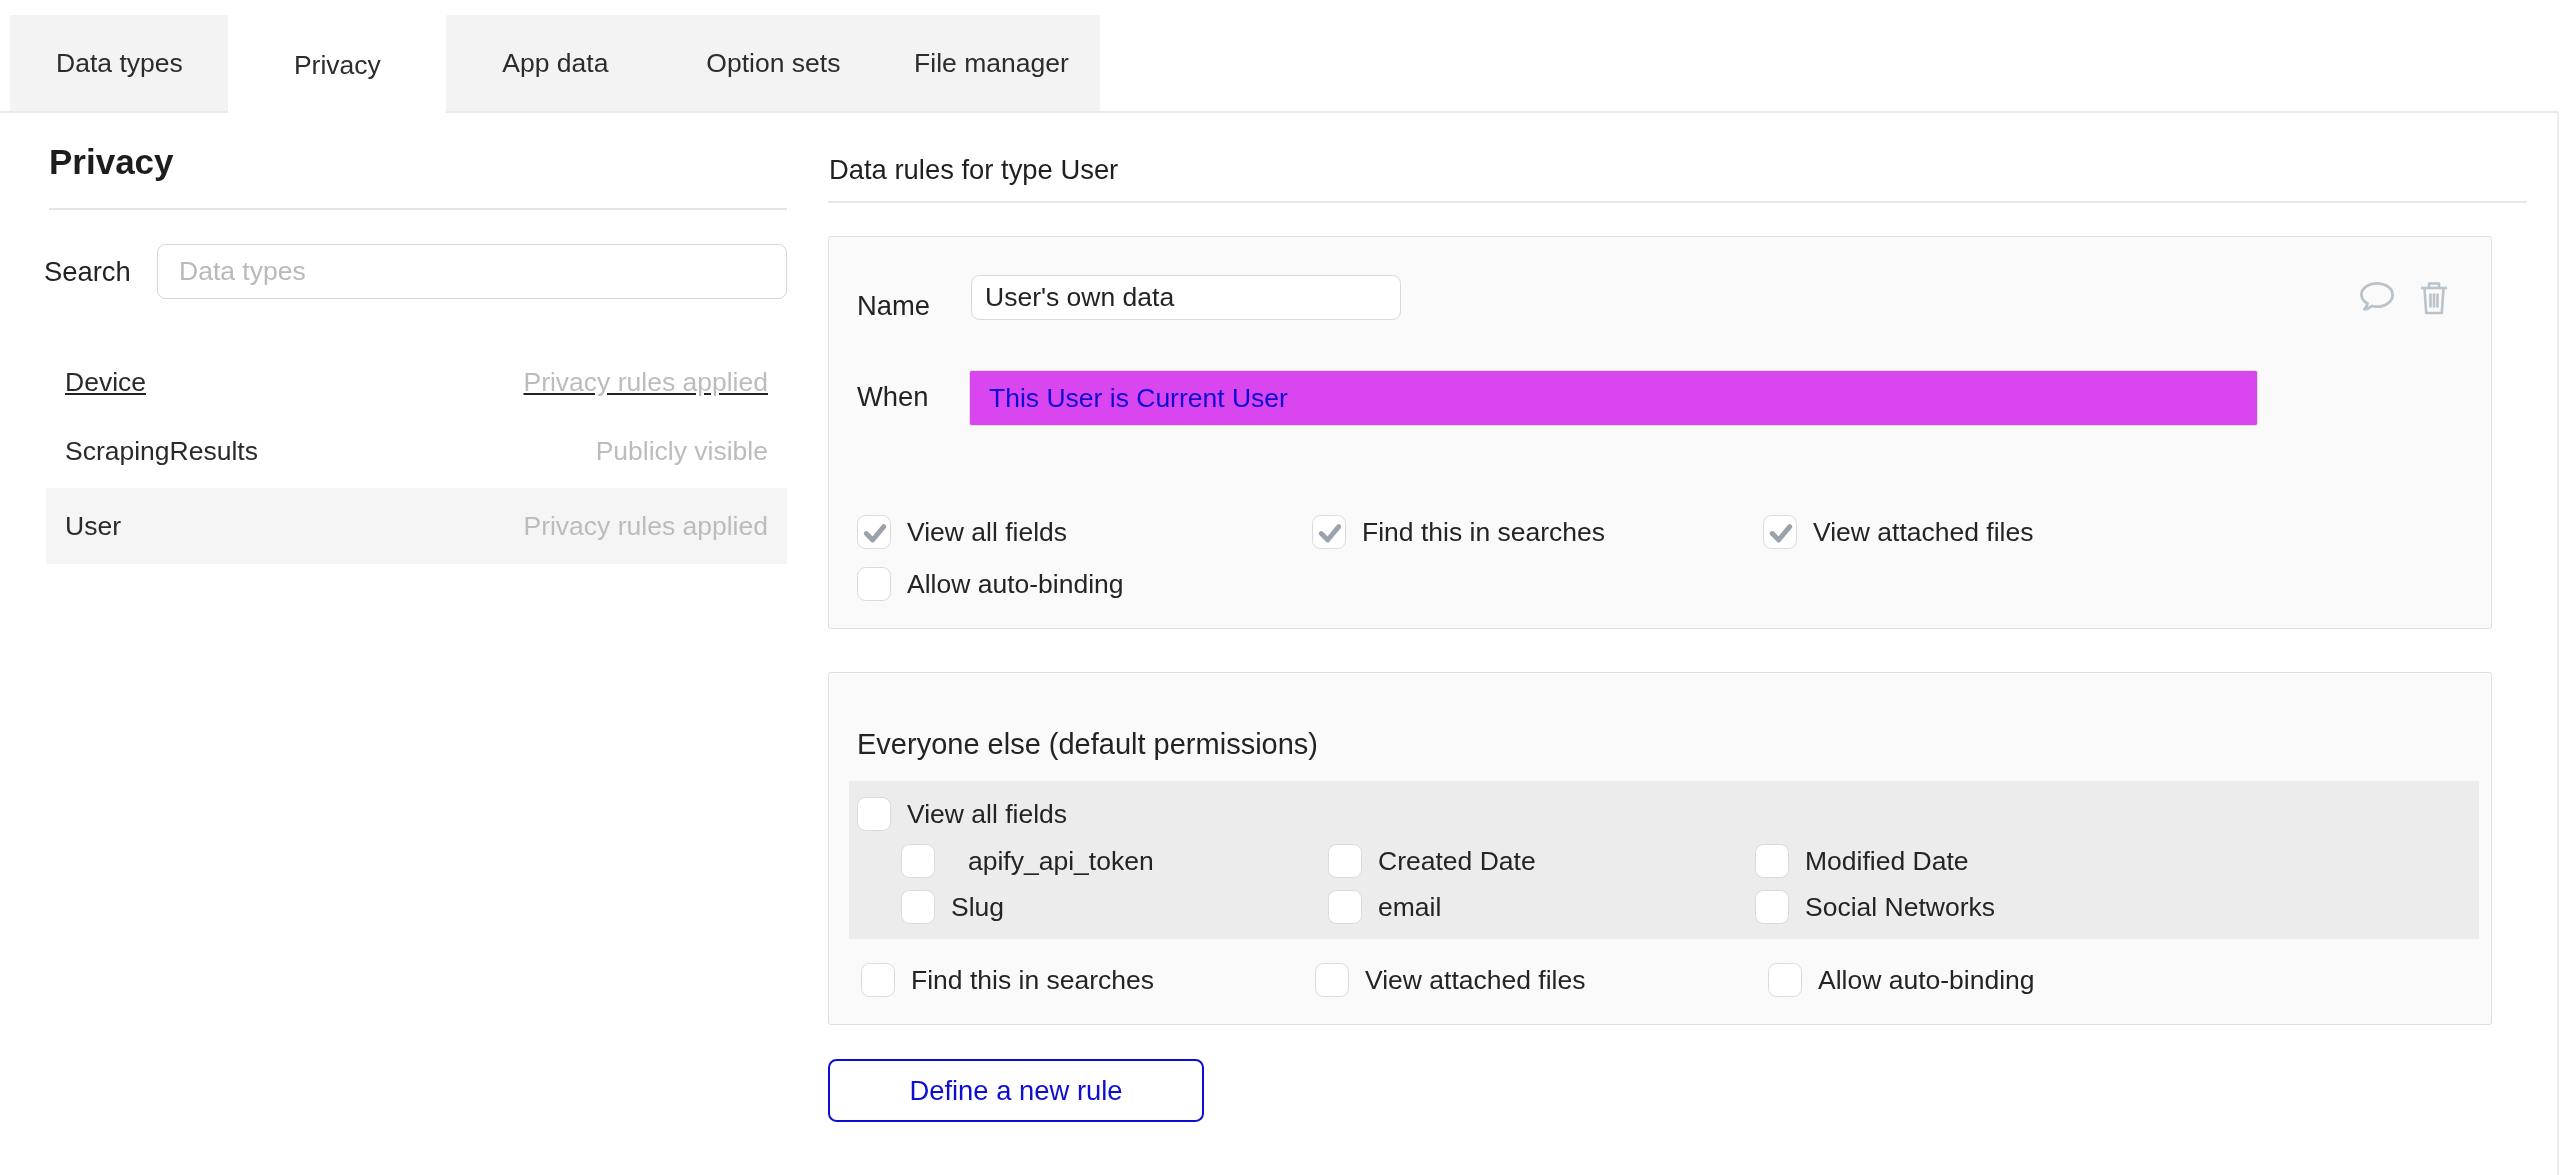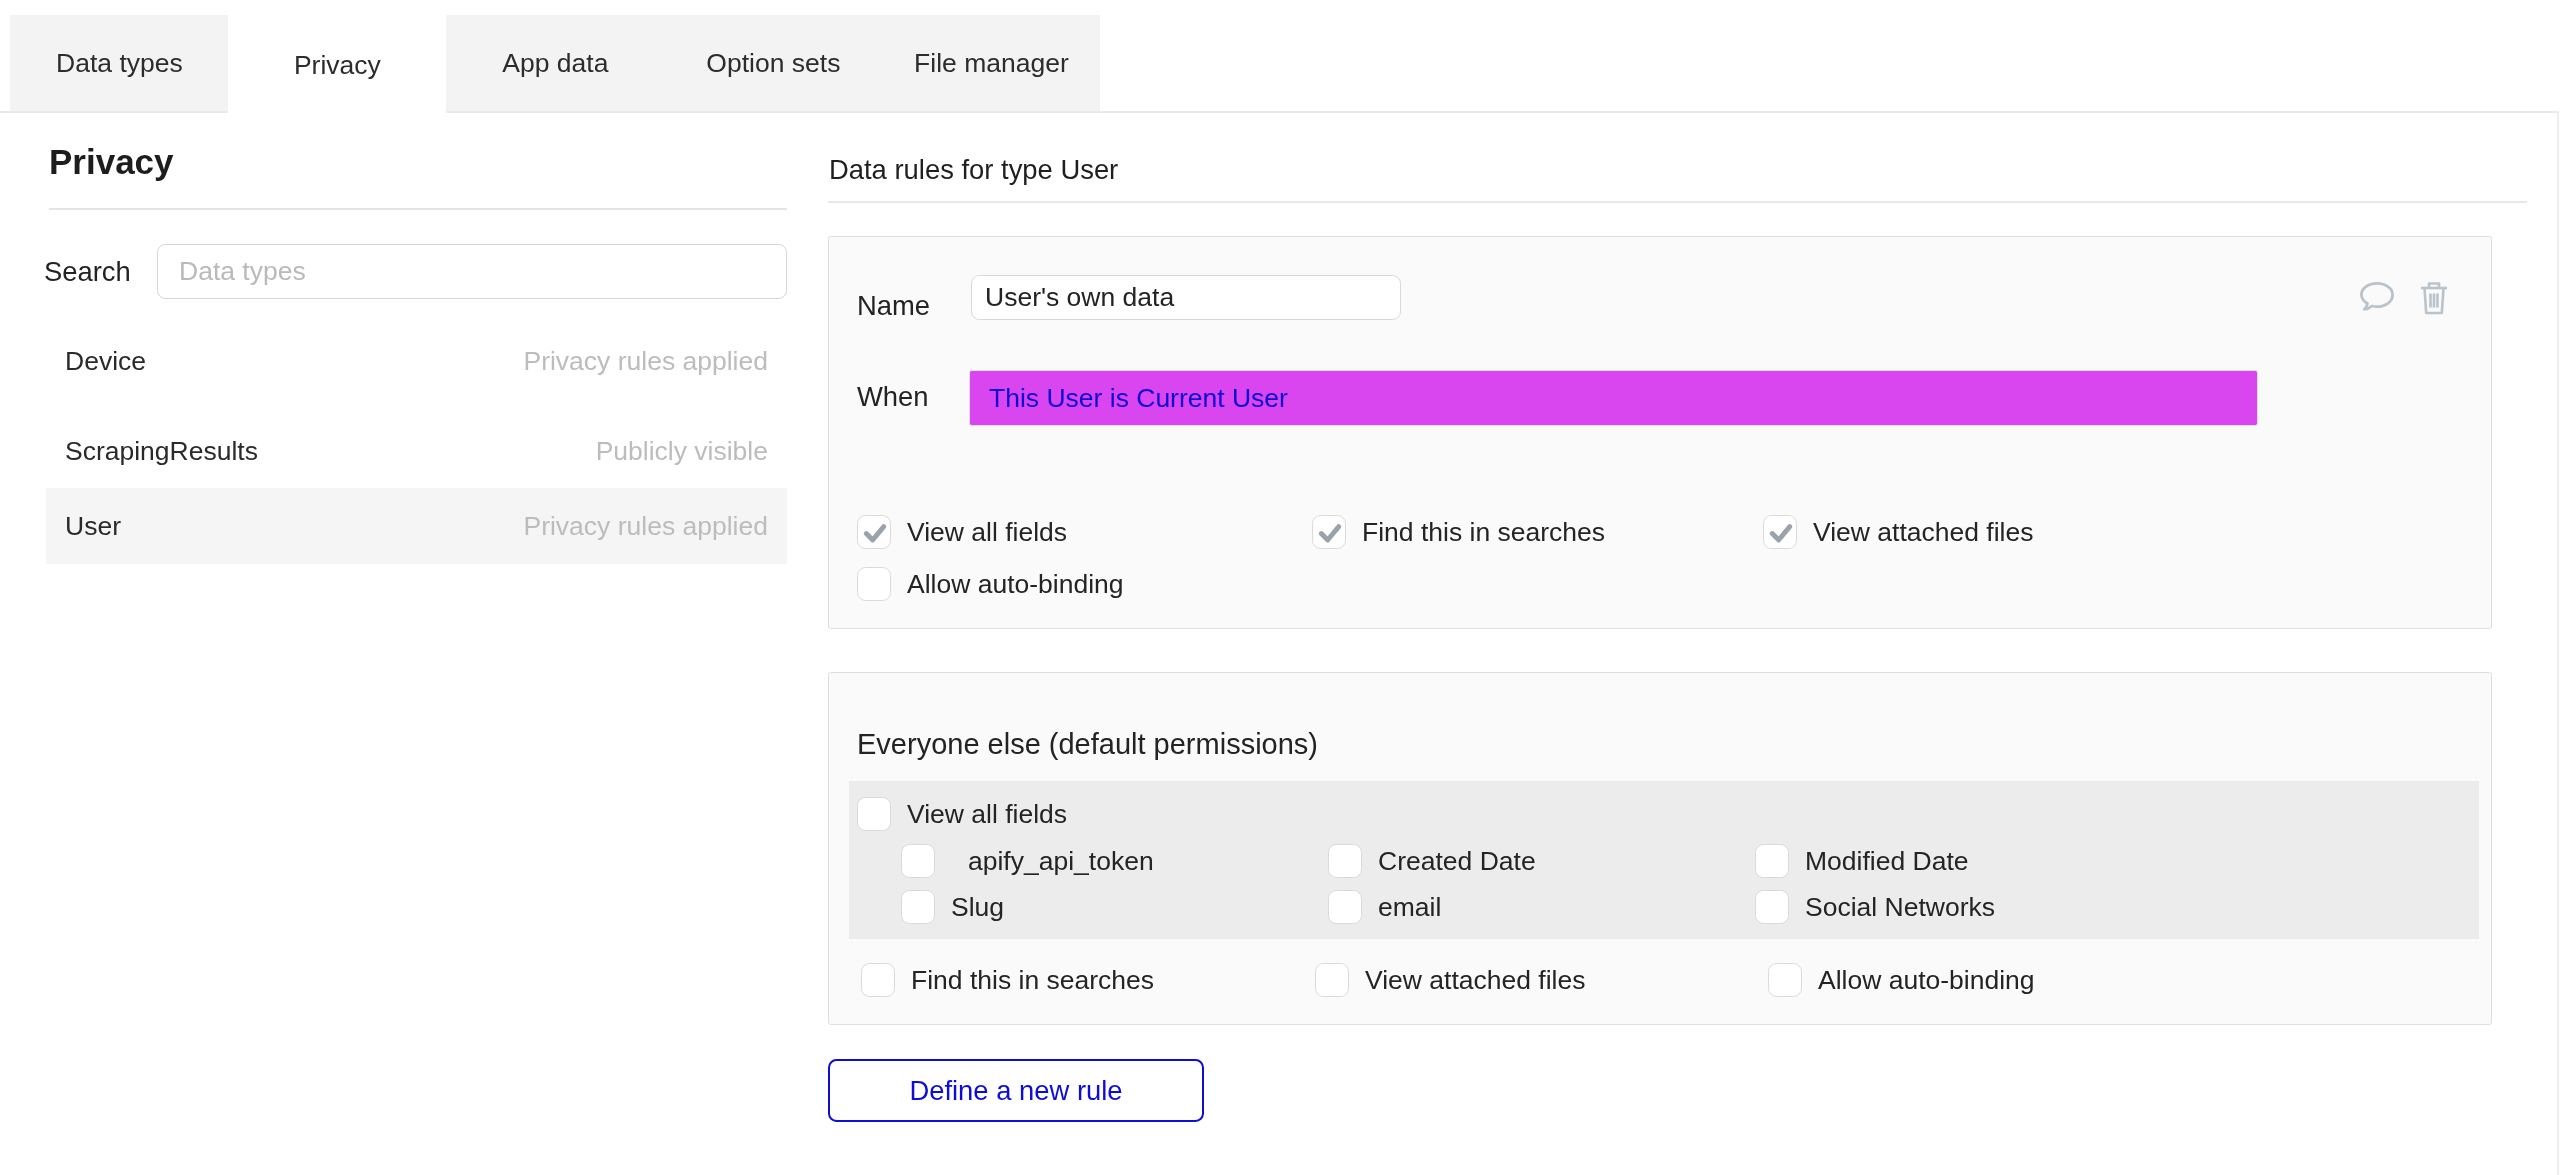--- a/index.html
+++ b/index.html
@@ -88,21 +88,21 @@
     <div class="tab">
         <span>File manager</span>
       </div>
   </nav>
 
   <h1 class="sidebar-title">Privacy</h1>
   <div class="sidebar-divider"></div>
   <span class="search-label">Search</span>
   <input class="search-input" type="text" placeholder="Data types" style="">
 
-  <div class="list-row" style="top:323px;">
+  <div class="list-row" style="top:344px;text-decoration:underline;">
     <span class="row-name">Device</span>
     <span class="row-status">Privacy rules applied</span>
   </div>
   <div class="list-row" style="top:413px;">
     <span class="row-name">ScrapingResults</span>
     <span class="row-status">Publicly visible</span>
   </div>
   <div class="list-row selected" style="top:488px;">
     <span class="row-name">User</span>
     <span class="row-status">Privacy rules applied</span>

